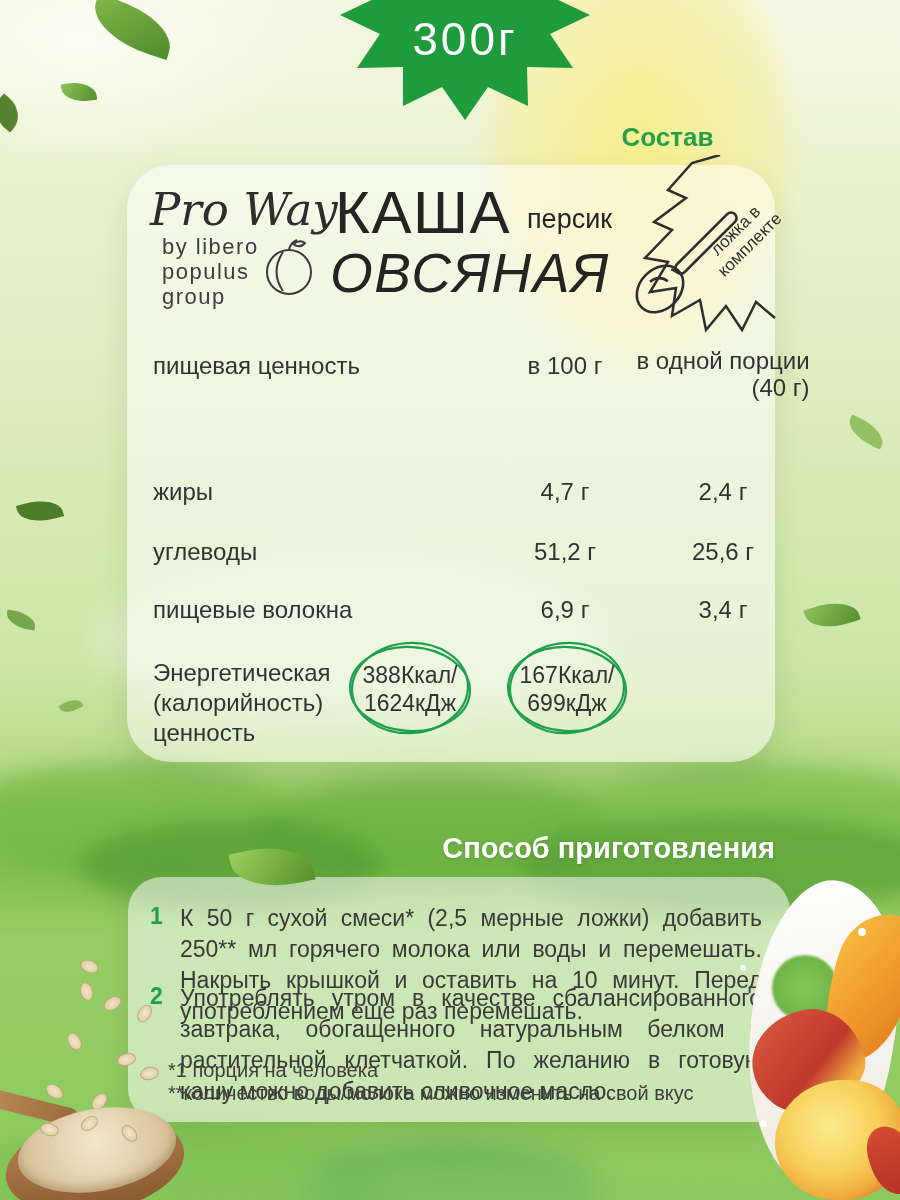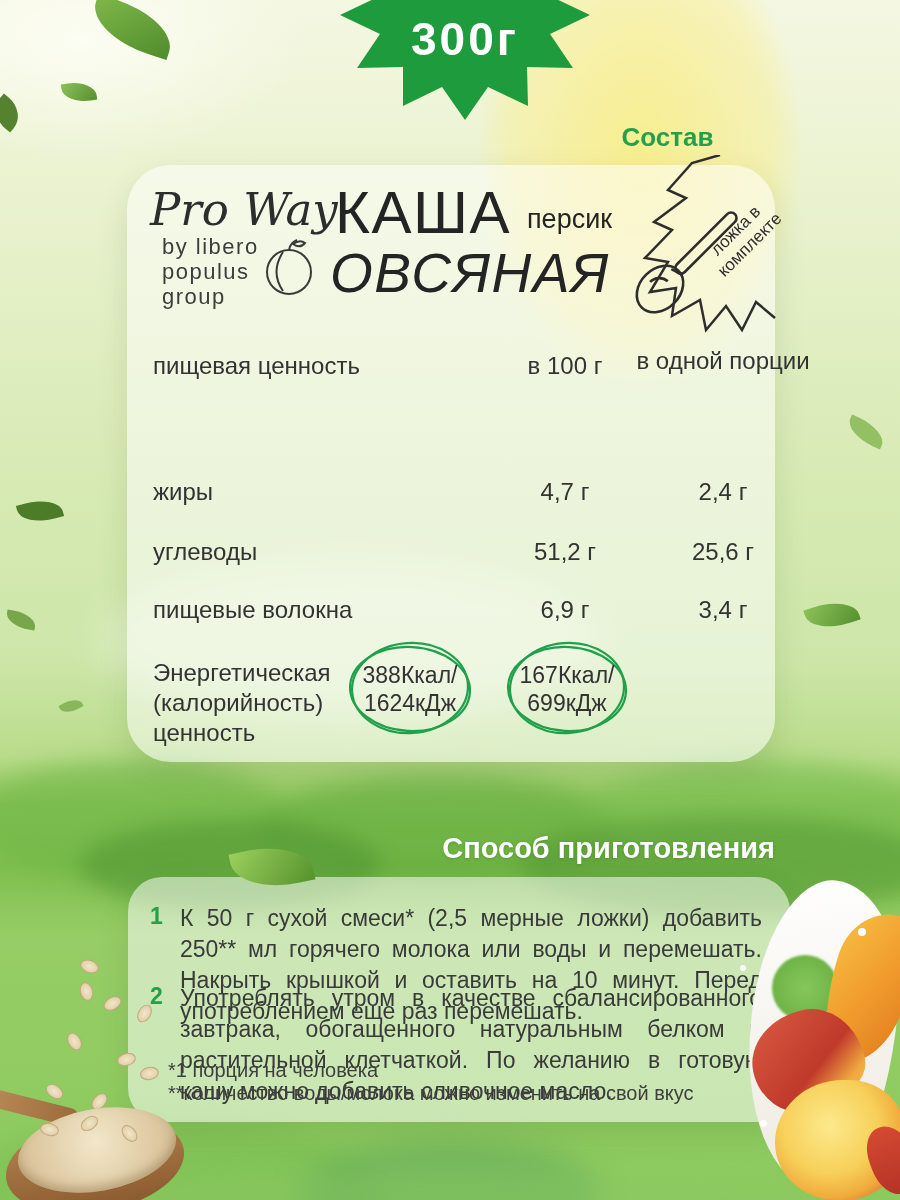--- a/index.html
+++ b/index.html
@@ -8,21 +8,21 @@
     background:
       radial-gradient(ellipse 210px 310px at 640px 150px, rgba(249,238,140,.95), rgba(249,238,150,.5) 62%, transparent 78%),
       radial-gradient(ellipse 300px 160px at 80px 40px, rgba(255,255,248,.8), transparent 75%),
       linear-gradient(180deg,#f4f7e2 0%,#eef4d6 10%,#e3efc5 25%,#d7eab4 40%,#cde6a8 55%,#b9dc8a 63%,#8ec75b 67%,#7fbf4e 72%,#96cd66 78%,#8cca5e 100%);
   }
   .abs{position:absolute;}
   .blob{position:absolute;border-radius:50%;filter:blur(12px);}
   .leaf{position:absolute;border-radius:0 80% 0 80%;}
   
   .badge{left:335px;top:0;width:260px;height:130px;z-index:6;}
-  .badge-text{left:335px;top:12px;width:260px;text-align:center;font-size:46px;font-weight:700;
+  .badge-text{left:335px;top:12px;width:260px;text-align:center;font-size:46px;font-weight:400;
     color:#fff;letter-spacing:3px;z-index:7;}
   
   .lbl-comp{left:560px;top:122px;width:215px;text-align:center;font-size:26px;font-weight:bold;color:#24a148;z-index:6;}
   .lbl-prep{left:375px;top:832px;width:400px;text-align:right;font-size:29px;font-weight:bold;color:#fff;
     text-shadow:0 1px 3px rgba(40,90,20,.25);z-index:6;}
   
   .card{position:absolute;background:rgba(255,255,255,.52);box-shadow:0 12px 30px rgba(60,90,30,.14);z-index:2;}
   .card1{left:127px;top:165px;width:648px;height:597px;border-radius:44px;}
   .card2{left:128px;top:877px;width:662px;height:245px;border-radius:34px;}
   
@@ -124,20 +124,21 @@
   <div class="abs spoon-note">
     <div>ложка в</div>
     <div>комплекте</div>
   </div>
 
   <div class="trow" style="top:352px;">
     <span>пищевая ценность</span>
     <span class="tv2">в 100 г</span>
     <span class="tv3 hdr3">
       <span style="display:block">в одной порции</span>
+      <span style="display:block">(40 г)</span>
     </span>
   </div>
 
   <div class="trow" style="top:478px;">
     <span>жиры</span>
     <span class="tv2">4,7 г</span>
     <span class="tv3">2,4 г</span>
   </div>
   <div class="trow" style="top:538px;">
     <span>углеводы</span>

